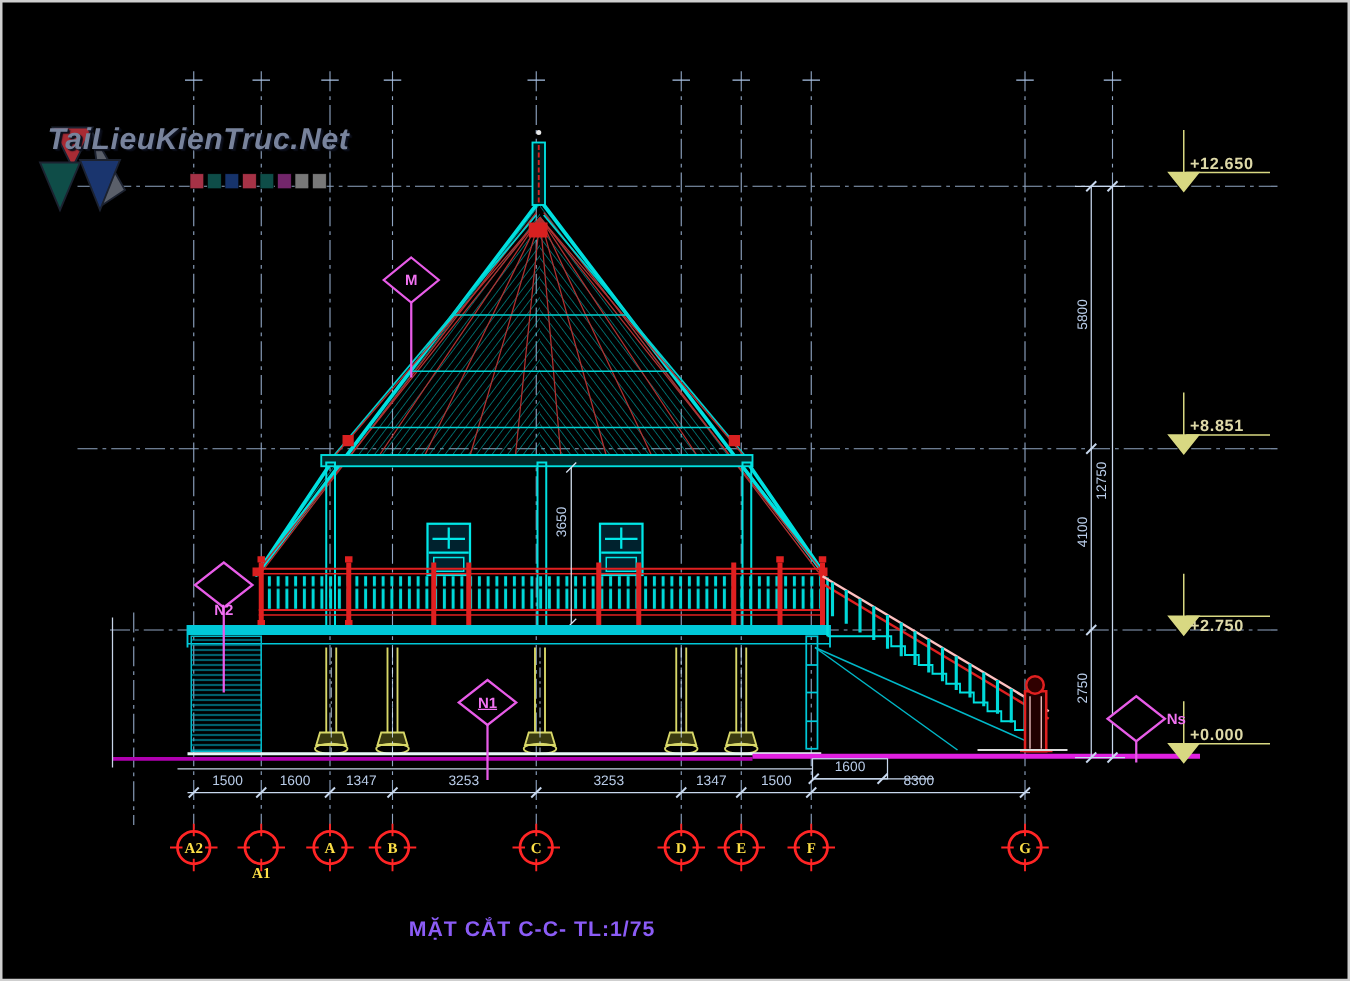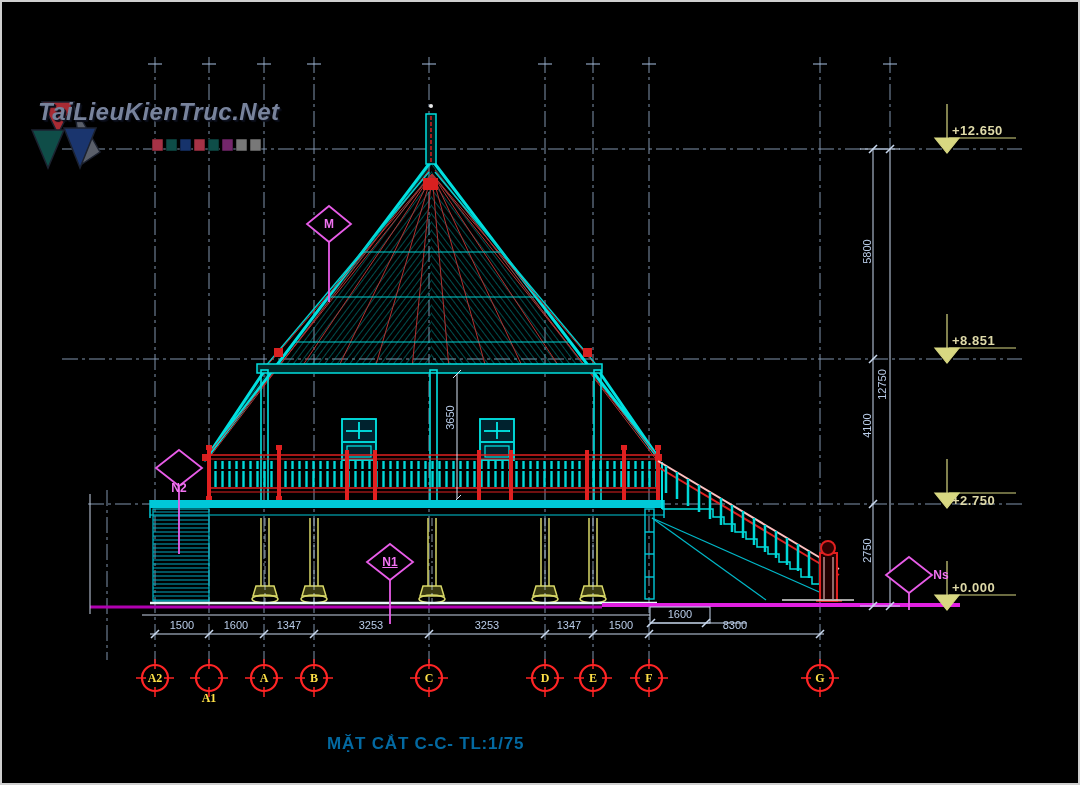--- a/index.html
+++ b/index.html
@@ -7,21 +7,21 @@
           box-sizing:border-box;border:2px solid #cfcfcf;font-family:"Liberation Sans",sans-serif;}
   #drawing{position:absolute;left:0;top:0;}
   .txt{position:absolute;white-space:nowrap;line-height:1;font-family:"Liberation Sans",sans-serif;}
   .dim{color:#b9cce8;font-size:11px;text-align:center;}
   .vdim{transform:rotate(-90deg);transform-origin:center center;}
   .elev{color:#ded9a8;font-size:13px;font-weight:bold;letter-spacing:0.5px;text-align:right;}
   .axis{color:#fde047;font-size:12px;font-weight:bold;text-align:center;font-family:Liberation Serif, serif;}
   .dlabel{color:#f273f2;font-size:12px;font-weight:bold;text-align:center;}
   .brand{color:#78839c;font-size:24px;font-weight:bold;font-style:italic;letter-spacing:0.5px;
          text-shadow:1px 1px 0 #0e1220,2px 2px 1px #0a0d18;}
-  .title{color:#0369a1;font-size:17px;font-weight:bold;letter-spacing:0.8px;}
+  .title{color:#8b5cf6;font-size:17px;font-weight:bold;letter-spacing:0.8px;}
 </style>
 </head>
 <body>
 
 <div id="canvas">
 
 <svg id="drawing" width="1080" height="785" viewBox="0 0 1080 785">
   <defs>
     <pattern id="hatchL" width="5" height="5" patternUnits="userSpaceOnUse" patternTransform="rotate(37)">
       <line x1="0" y1="0" x2="0" y2="5" stroke="#00c4c4" stroke-width="0.8"></line>

